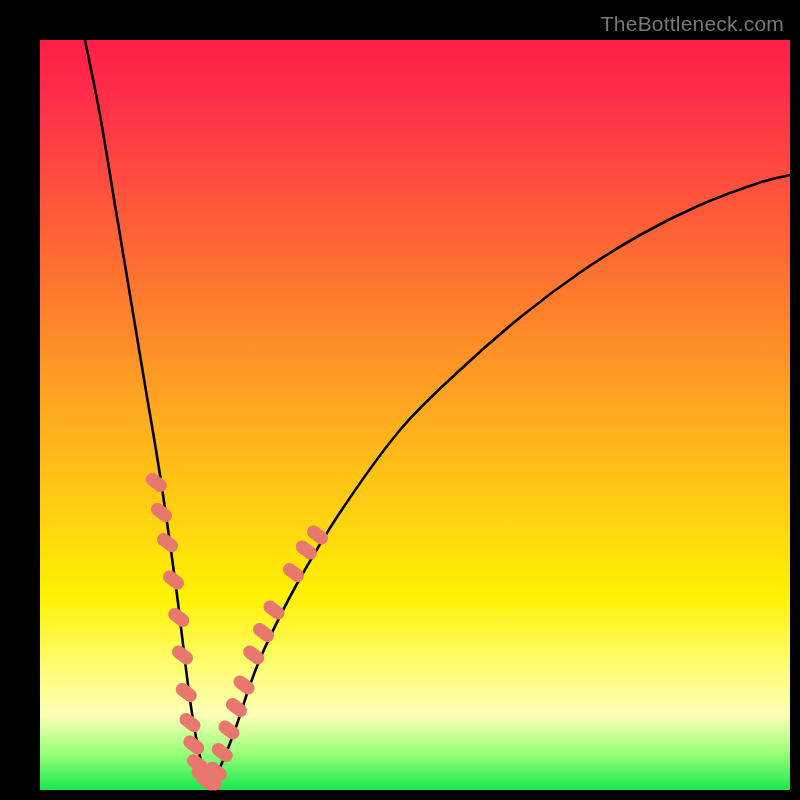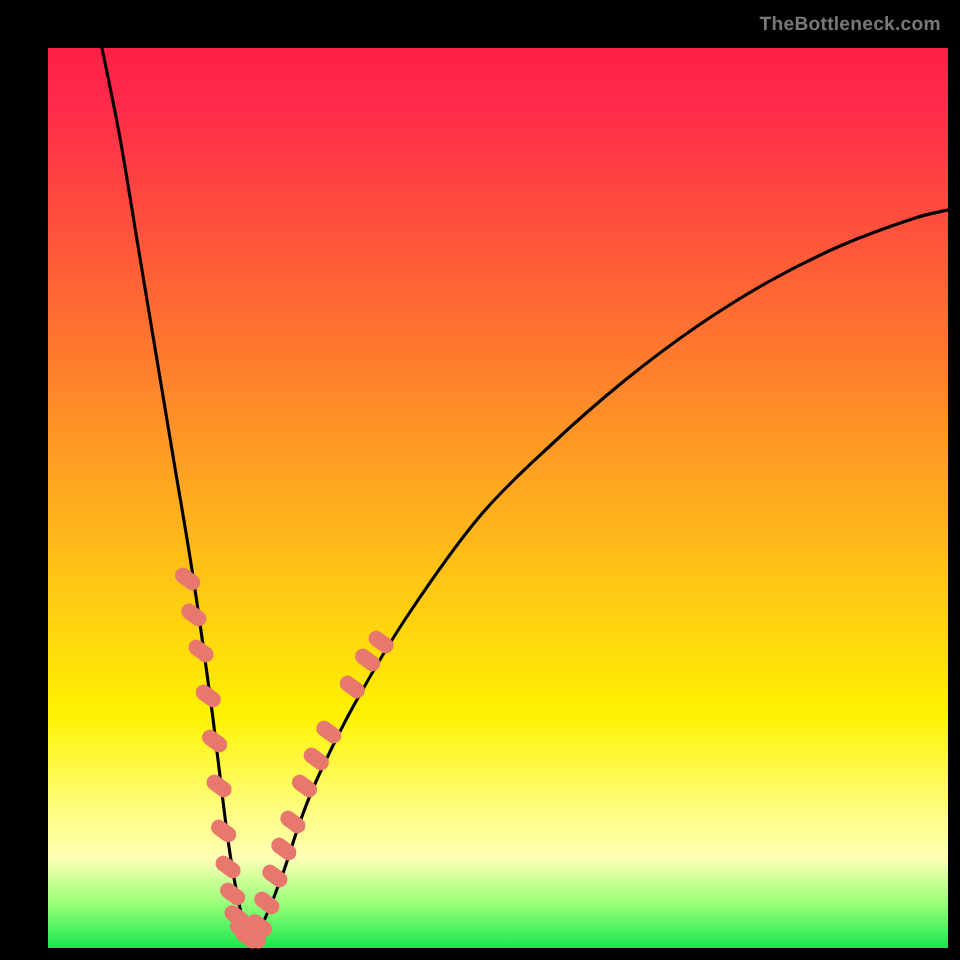--- a/index.html
+++ b/index.html
@@ -39,22 +39,22 @@
       #feffb6 90%,
       #9bff7a 95%,
       #19e84e 100%
     );
   }
   .watermark {
     position: absolute;
     top: 12px;
     right: 16px;
     color: #777;
-    font-size: 16px;
-    font-weight: 700;
+    font-size: 21px;
+    font-weight: 400;
     letter-spacing: 0.2px;
     user-select: none;
   }
   svg.curves {
     position: absolute;
     left: 0;
     top: 0;
     width: 750px;
     height: 750px;
     overflow: visible;

